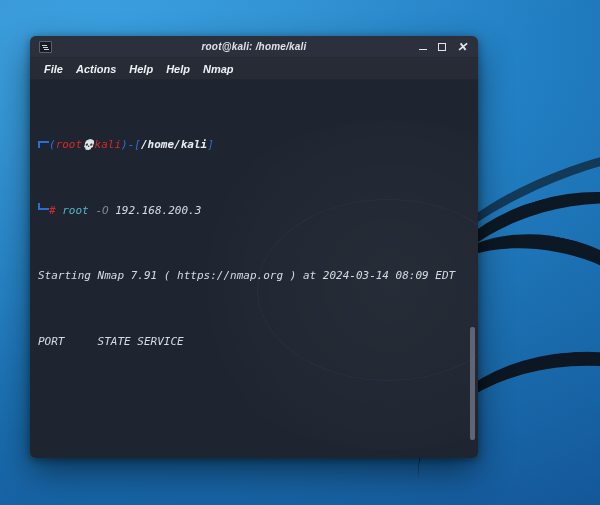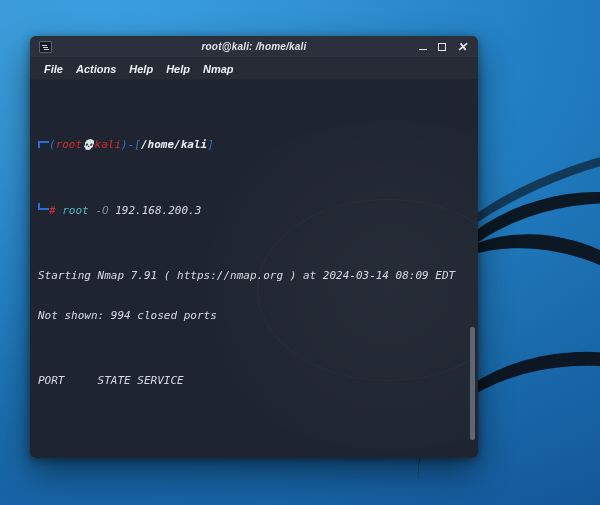--- a/index.html
+++ b/index.html
@@ -165,21 +165,20 @@
     <div id="screen">
 
       
       <div class="ln promptblock"><span class="corner-top"></span><span class="c-blue">(</span><span class="c-red">root</span><span class="skull">💀</span><span class="c-red">kali</span><span class="c-blue">)</span><span class="c-blue">-</span><span class="c-blue">[</span><span class="c-white">/home/kali</span><span class="c-blue">]</span></div>
 
       
       <div class="ln"><span class="corner-bot"></span><span class="c-red">#</span><span class="c-out"> </span><span class="c-cyan">root</span><span class="c-out"> </span><span class="c-grey">-O</span><span class="c-out"> </span><span class="c-out">192.168.200.3</span></div>
 
       
       <div class="ln c-out">Starting Nmap 7.91 ( https://nmap.org ) at 2024-03-14 08:09 EDT</div>
-      <div class="ln c-out">Not shown: 994 closed ports</div>
 
       
       <div class="ln c-out">PORT     STATE SERVICE</div>
       
       
       
       
       
       
 

